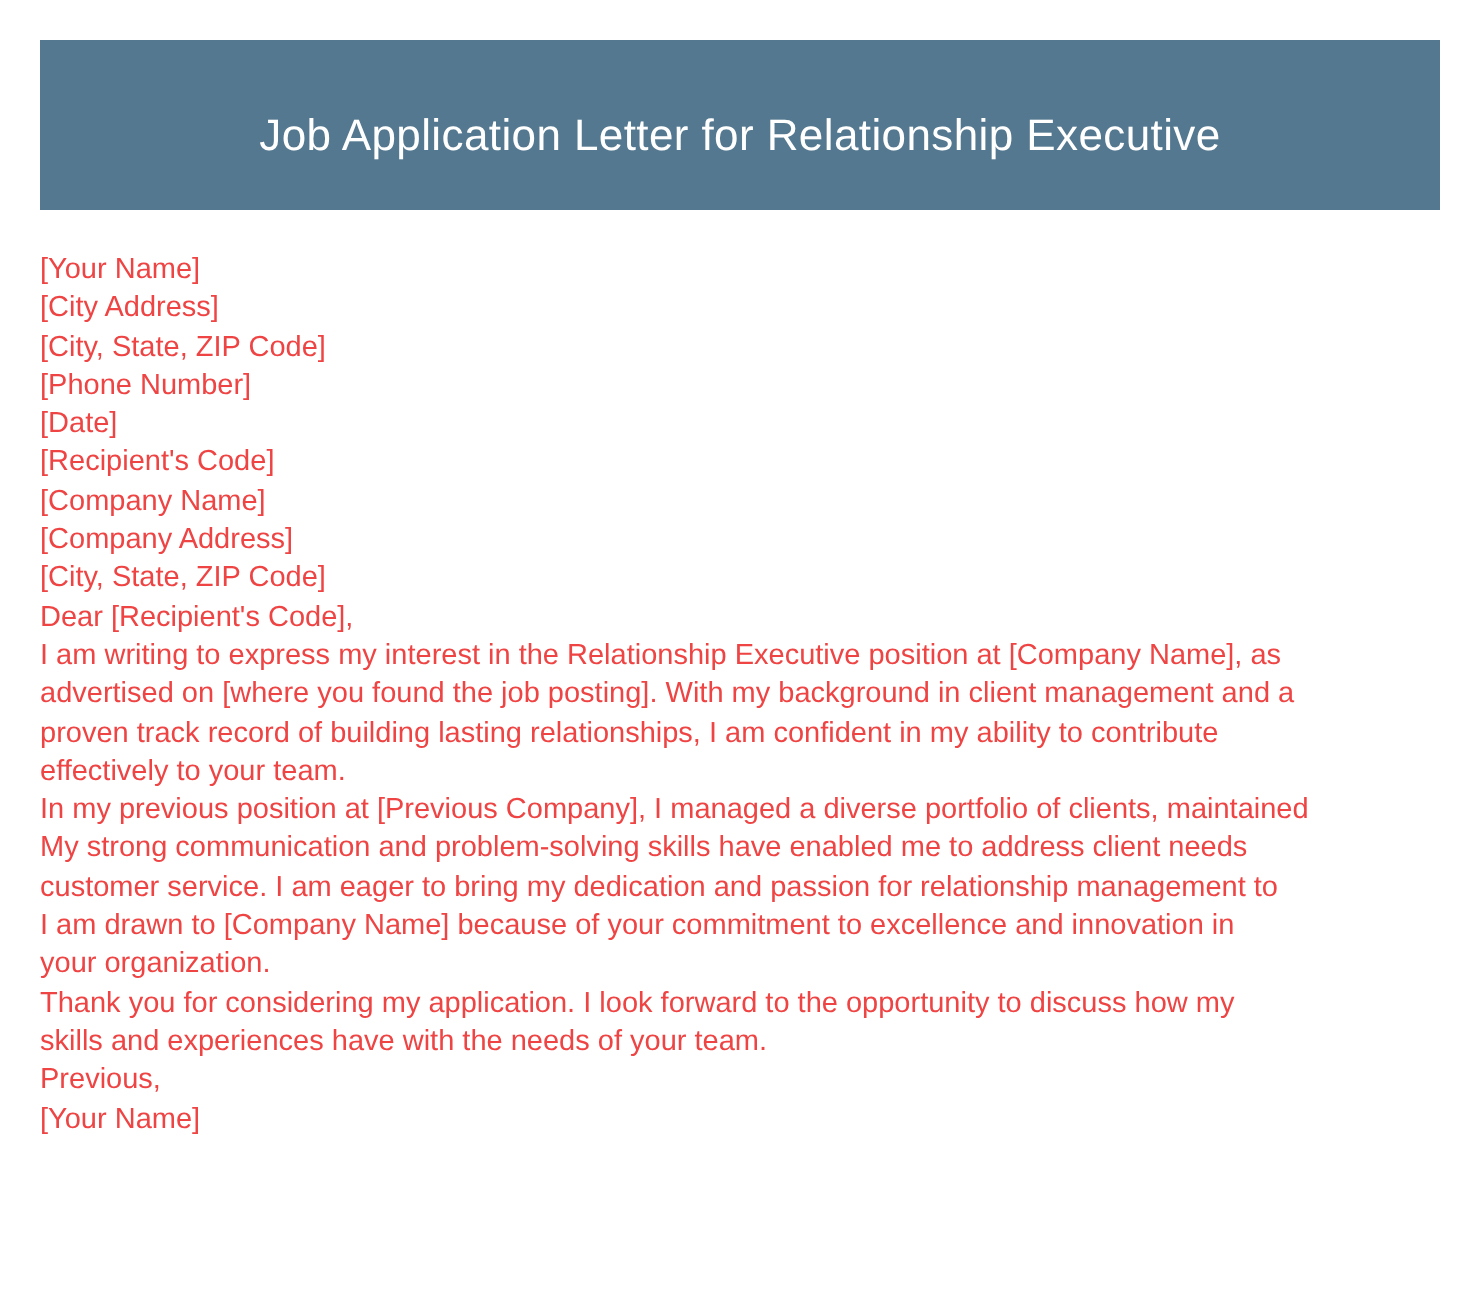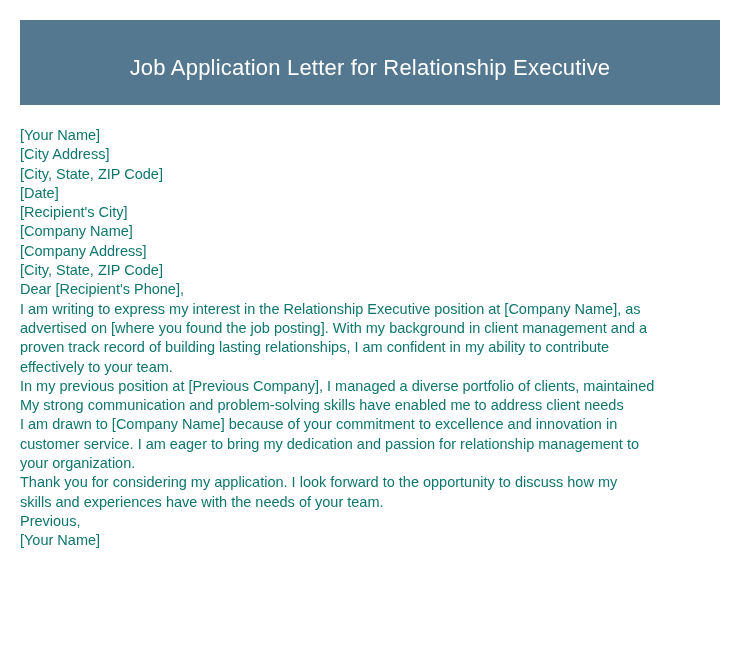--- a/index.html
+++ b/index.html
@@ -35,55 +35,56 @@
     letter-spacing: 0.2px;
     text-align: center;
     white-space: nowrap;
     margin-top: 15px;
   }
   .letter {
     position: absolute;
     left: 20px;
     top: 126px;
     width: 706px;
-    color: #0f766e;
+    color: #ef4444;
     font-size: 14.5px;
     line-height: 19.3px;
   }
   .letter .line {
     white-space: nowrap;
   }
 </style>
 </head>
 <body>
 
 <div class="page">
 
   <div class="banner">
     <h1>Job Application Letter for Relationship Executive</h1>
   </div>
 
   <div class="letter">
     <div class="line">[Your Name]</div>
     <div class="line">[City Address]</div>
     <div class="line">[City, State, ZIP Code]</div>
+    <div class="line">[Phone Number]</div>
     <div class="line">[Date]</div>
-    <div class="line">[Recipient's City]</div>
+    <div class="line">[Recipient's Code]</div>
     <div class="line">[Company Name]</div>
     <div class="line">[Company Address]</div>
     <div class="line">[City, State, ZIP Code]</div>
-    <div class="line">Dear [Recipient's Phone],</div>
+    <div class="line">Dear [Recipient's Code],</div>
     <div class="line">I am writing to express my interest in the Relationship Executive position at [Company Name], as</div>
     <div class="line">advertised on [where you found the job posting]. With my background in client management and a</div>
     <div class="line">proven track record of building lasting relationships, I am confident in my ability to contribute</div>
     <div class="line">effectively to your team.</div>
     <div class="line">In my previous position at [Previous Company], I managed a diverse portfolio of clients, maintained</div>
     <div class="line">My strong communication and problem-solving skills have enabled me to address client needs</div>
+    <div class="line">customer service. I am eager to bring my dedication and passion for relationship management to</div>
     <div class="line">I am drawn to [Company Name] because of your commitment to excellence and innovation in</div>
-    <div class="line">customer service. I am eager to bring my dedication and passion for relationship management to</div>
     <div class="line">your organization.</div>
     <div class="line">Thank you for considering my application. I look forward to the opportunity to discuss how my</div>
     <div class="line">skills and experiences have with the needs of your team.</div>
     <div class="line">Previous,</div>
     <div class="line">[Your Name]</div>
   </div>
 
 </div>
 
 </body></html>

